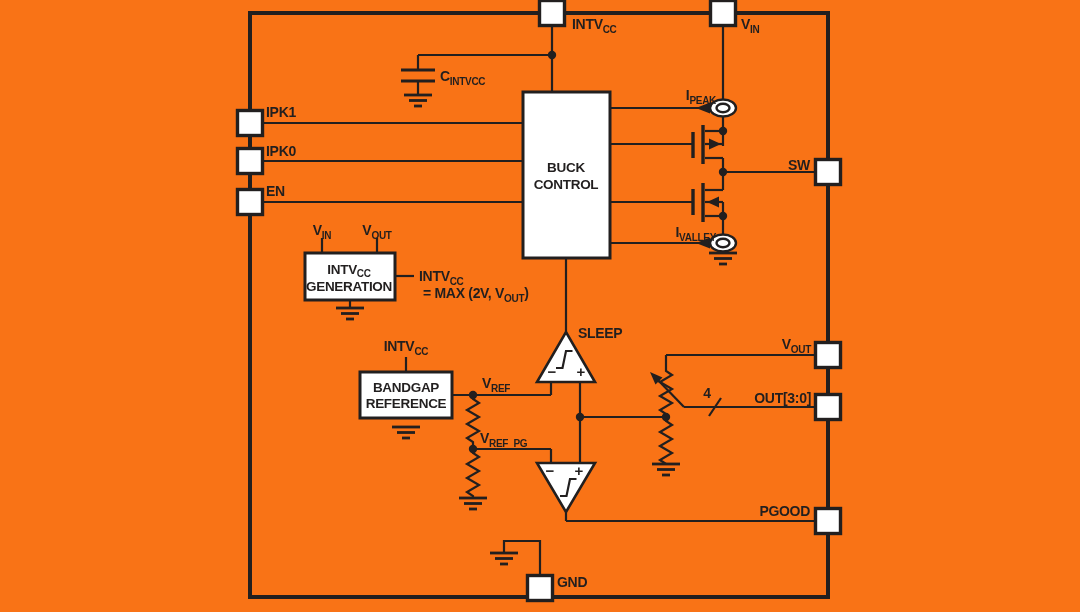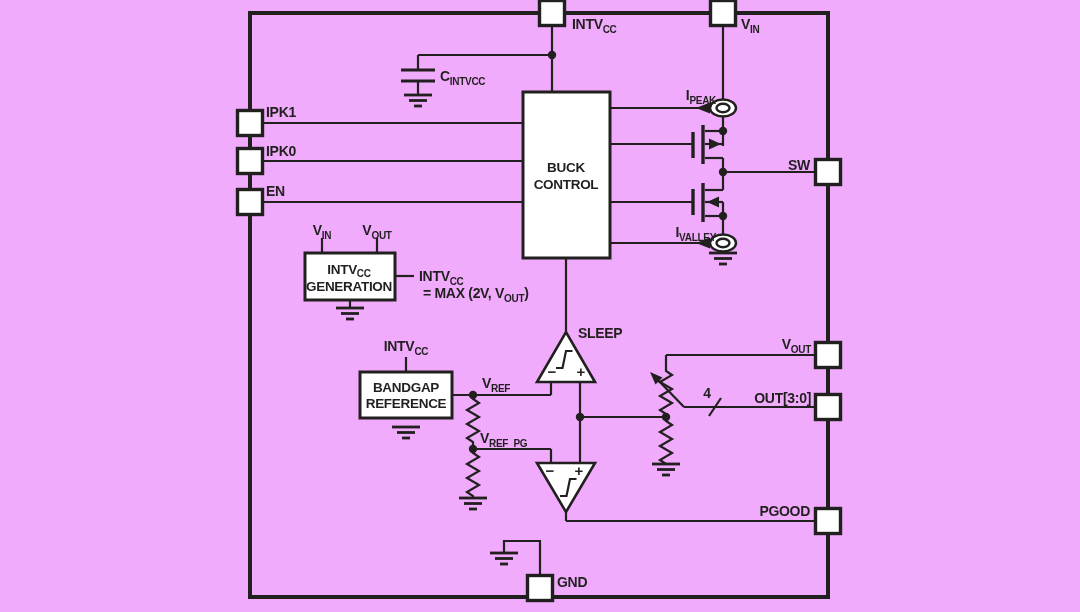--- a/index.html
+++ b/index.html
@@ -1,16 +1,16 @@
 <!DOCTYPE html>
 <html><head>
 <meta charset="utf-8">
 <style>
   html,body{margin:0;padding:0;background:#ffffff;}
-  .canvas{position:relative;width:1080px;height:612px;background:#f0abfc;overflow:hidden;text-decoration:underline;}
+  .canvas{position:relative;width:1080px;height:612px;background:#f97316;overflow:hidden;text-decoration:underline;}
   svg{display:block;}
   text{font-family:"Liberation Sans",sans-serif;font-weight:700;fill:#221f1f;}
   .t{font-size:14px;letter-spacing:-0.3px;}
   .tb{font-size:13.5px;letter-spacing:-0.3px;}
   .s{font-size:10px;}
   .sign{font-size:15px;}
   .mid{text-anchor:middle;}
   .end{text-anchor:end;}
   line,polyline,path{stroke:#221f1f;fill:none;stroke-linecap:butt;}
   .w{stroke-width:2.2;}

